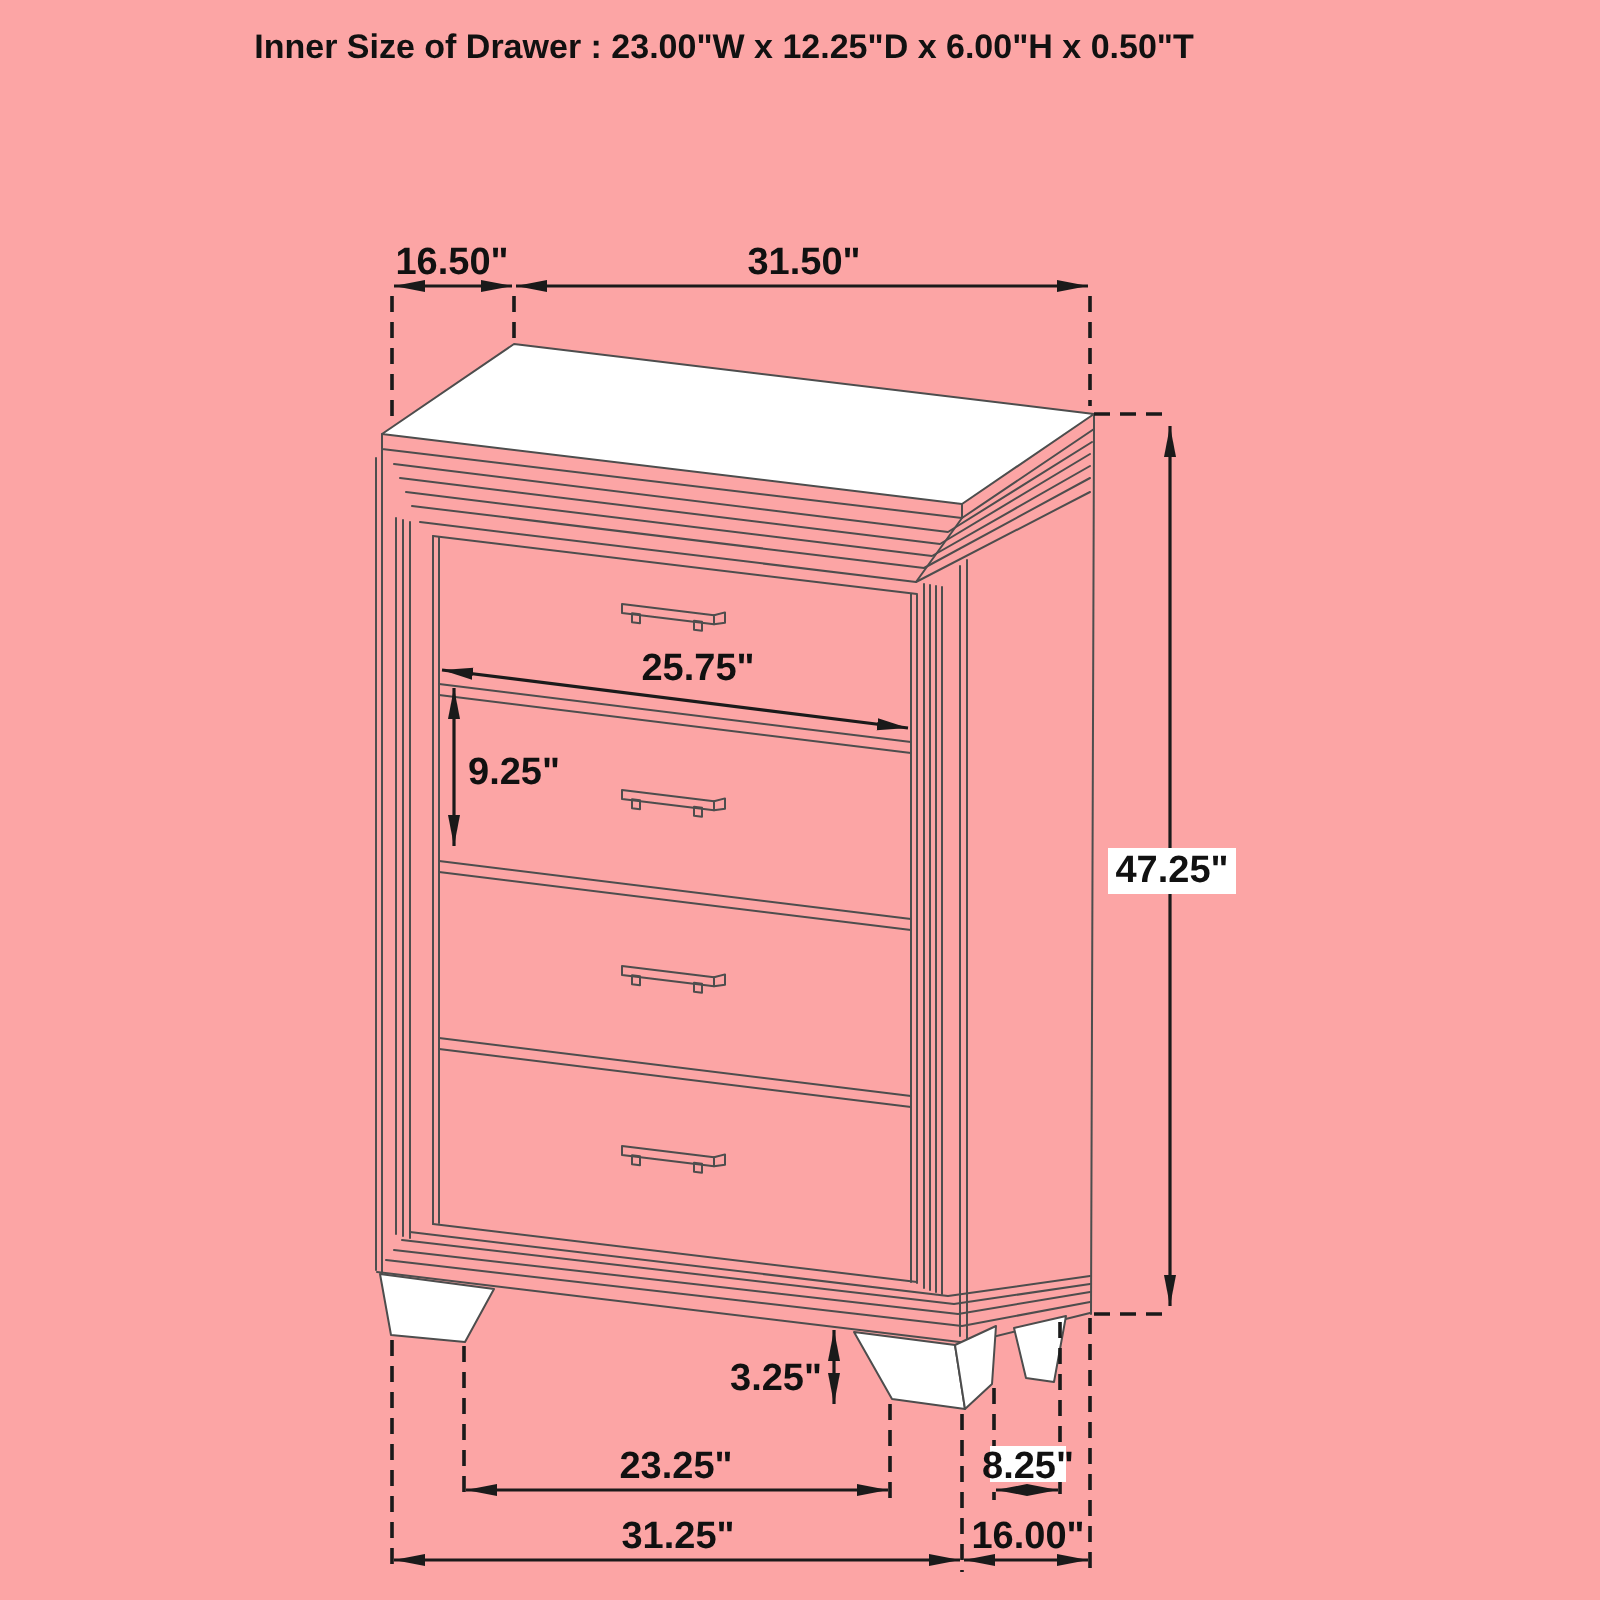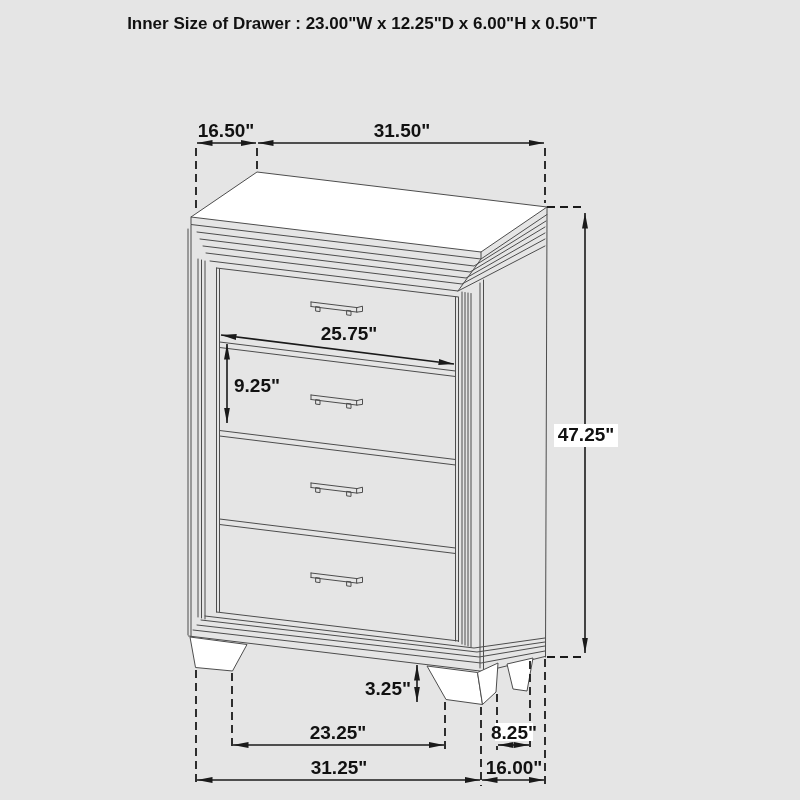--- a/index.html
+++ b/index.html
@@ -1,16 +1,16 @@
 <!DOCTYPE html>
 <html><head>
 <meta charset="utf-8">
 <style>
   html,body{margin:0;padding:0;background:#ffffff;}
-  #stage{position:relative;width:800px;height:800px;background:#e5e5e5;overflow:hidden;}
+  #stage{position:relative;width:800px;height:800px;background:#fca5a5;overflow:hidden;}
   svg{display:block;font-family:"Liberation Sans",sans-serif;}
   .dim-text{font-weight:bold;font-size:19px;fill:#111111;}
   .title-text{font-weight:bold;font-size:17px;fill:#111111;}
   .furn{stroke:#4d4d4d;stroke-width:1;fill:none;stroke-linecap:round;stroke-linejoin:round;}
   .furn-face{stroke:#4d4d4d;stroke-width:1;fill:#ffffff;stroke-linejoin:round;}
   .dimline{stroke:#1a1a1a;stroke-width:1.6;fill:none;}
   .extline{stroke:#1a1a1a;stroke-width:1.8;fill:none;stroke-dasharray:8 5;}
   .arrowhead{fill:#1a1a1a;}
   .bglabel{fill:#ffffff;stroke:none;}
 </style>

